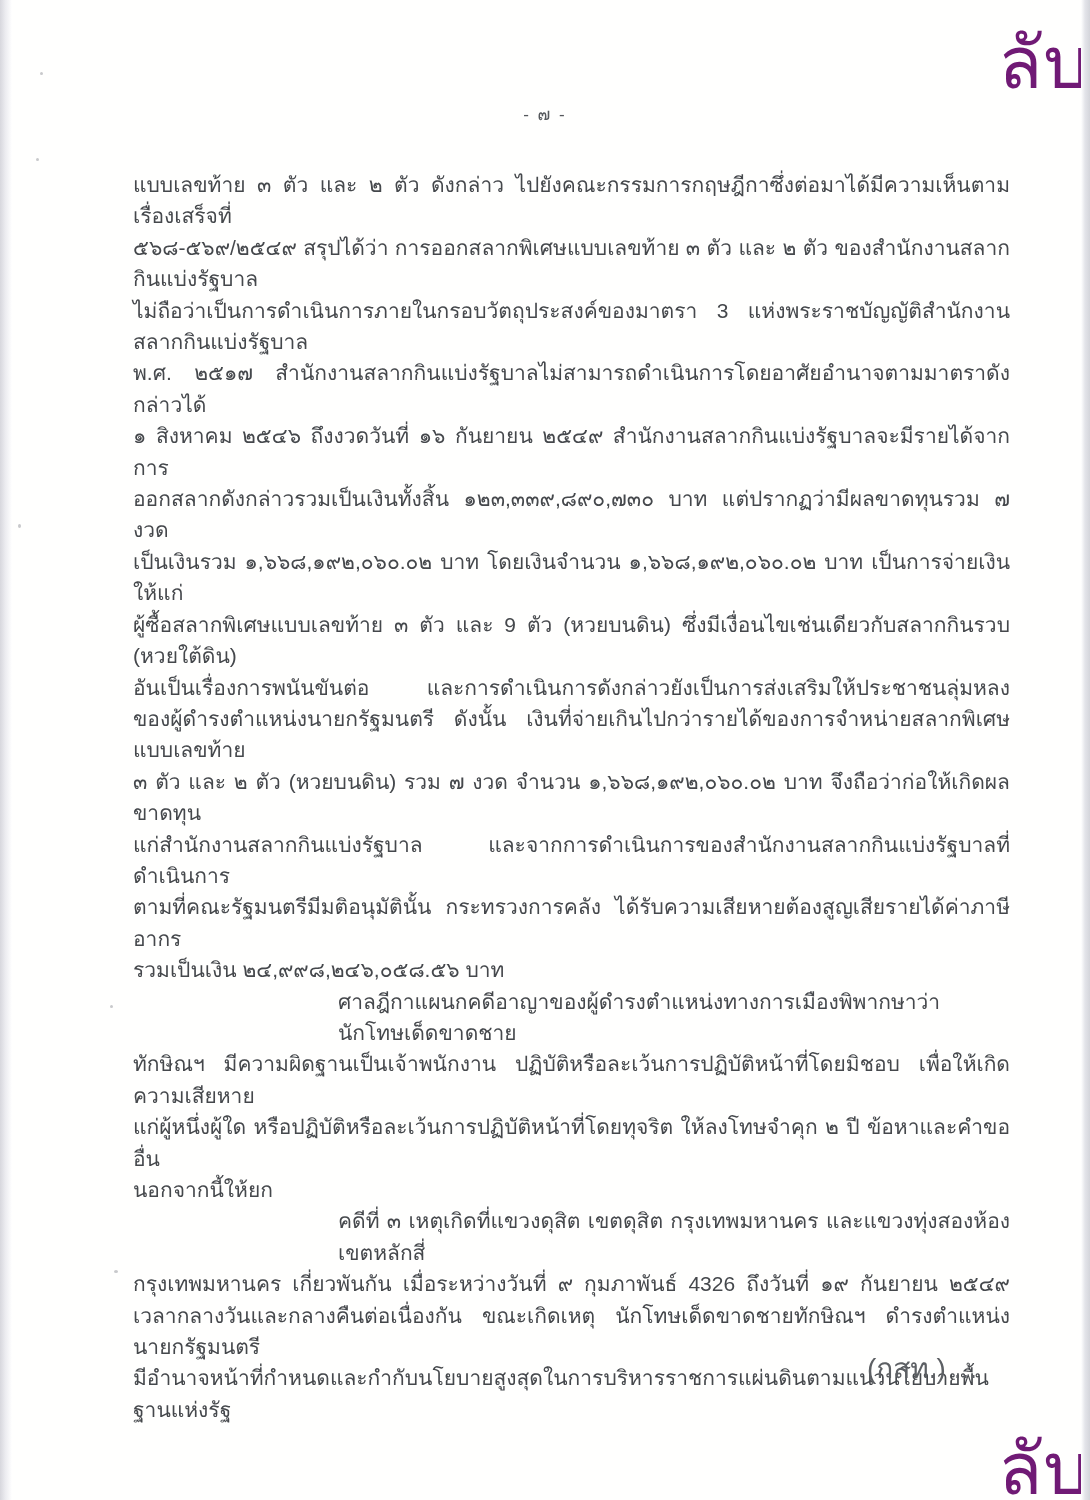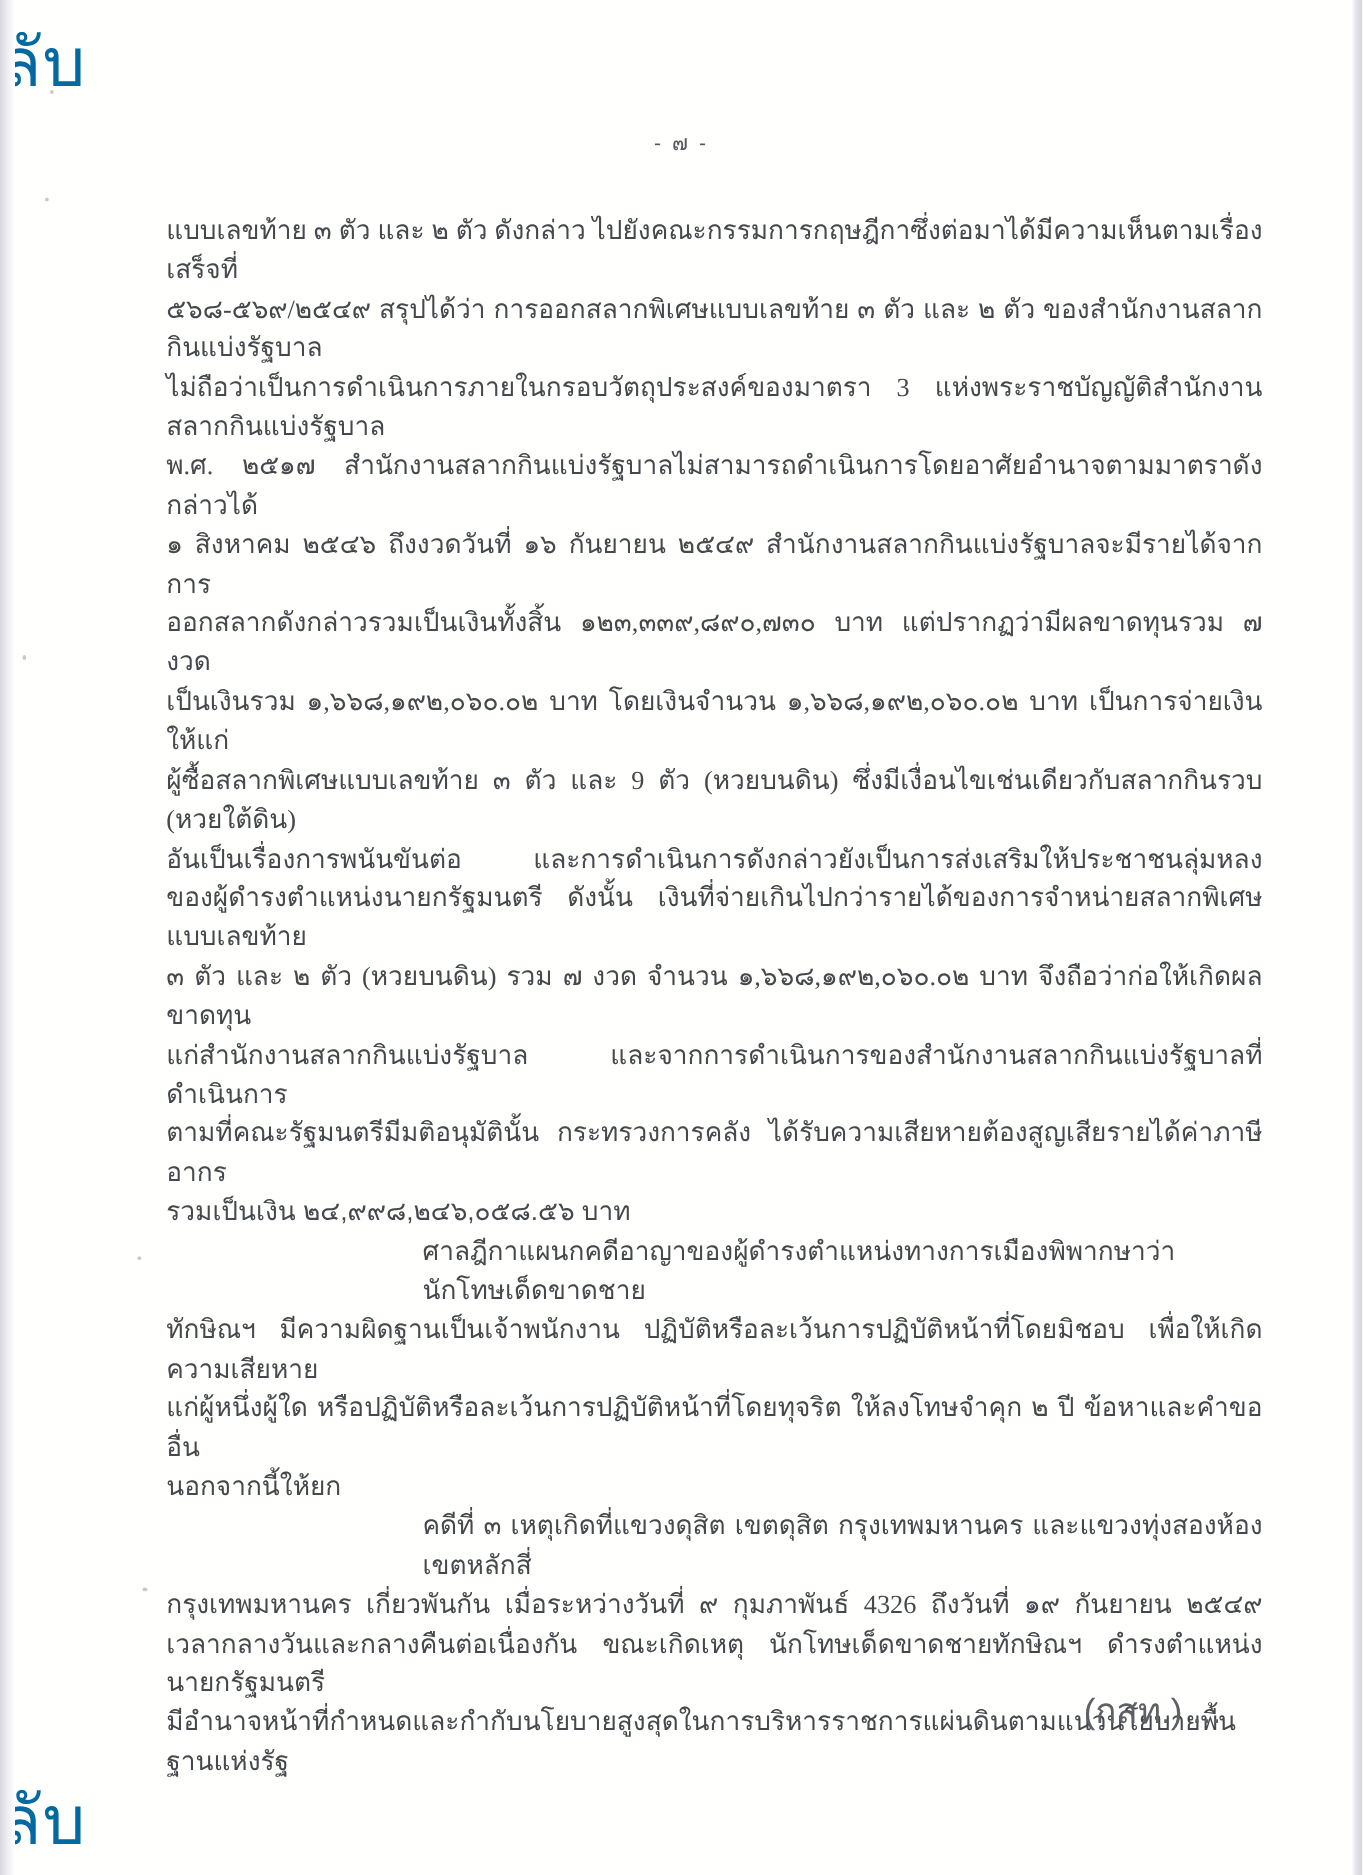--- a/index.html
+++ b/index.html
@@ -19,23 +19,23 @@
   .edge-left {
     position: absolute; left: 0; top: 0; bottom: 0; width: 12px;
     background: linear-gradient(to right, #d7d7dd 0%, #ececf0 45%, #ffffff 100%);
   }
   .edge-right {
     position: absolute; right: 0; top: 0; bottom: 0; width: 9px;
     background: linear-gradient(to left, #d4d5db 0%, #e3e4e9 55%, #ffffff 100%);
   }
   .stamp {
     position: absolute; left: 0; width: 100%;
-    text-align: left;
-    color: #0369a1;
-    font-size: 54px;
+    text-align: right;
+    color: #701a75;
+    font-size: 72px;
     line-height: 1.25;
     letter-spacing: 1px;
   }
   .stamp.top    { top: 18px; }
   .stamp.bottom { top: 1424px; }
   .pagenum {
     position: absolute; left: 0; top: 100px; width: 100%;
     text-align: center;
     color: #55585c;
     font-size: 17px;
@@ -44,21 +44,21 @@
   .doc-body {
     position: absolute;
     left: 133px; top: 169px;
     width: 877px;
     color: #45484c;
     font-size: 21px;
     line-height: 31.4px;
   }
   .para { margin: 0; }
   .line { white-space: normal; }
-  .line.fill { text-align: justify; text-align-last: justify; font-family: Liberation Serif, serif; }
+  .line.fill { text-align: justify; text-align-last: justify; }
   .line.indent { padding-left: 205px; }
   .cont-mark {
     position: absolute;
     right: 113px; top: 1346px;
     color: #5d6064;
     font-size: 28px;
   }
   .speck {
     position: absolute;
     background: #9a9da2;

